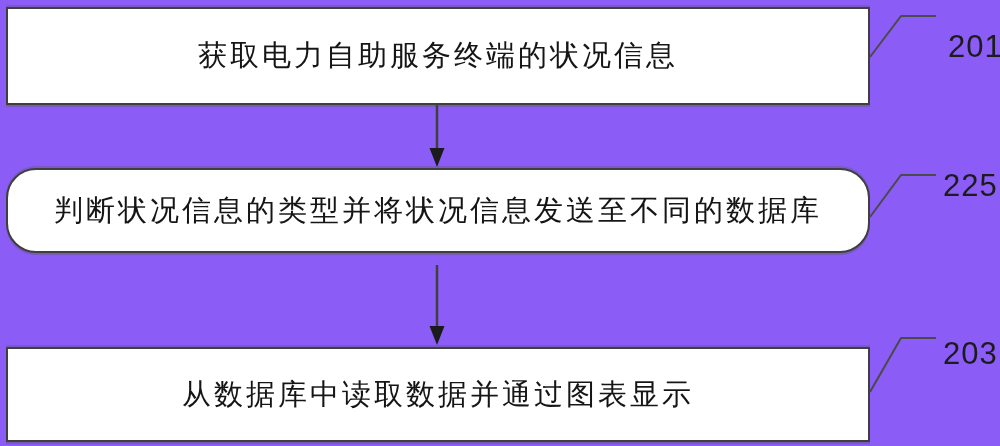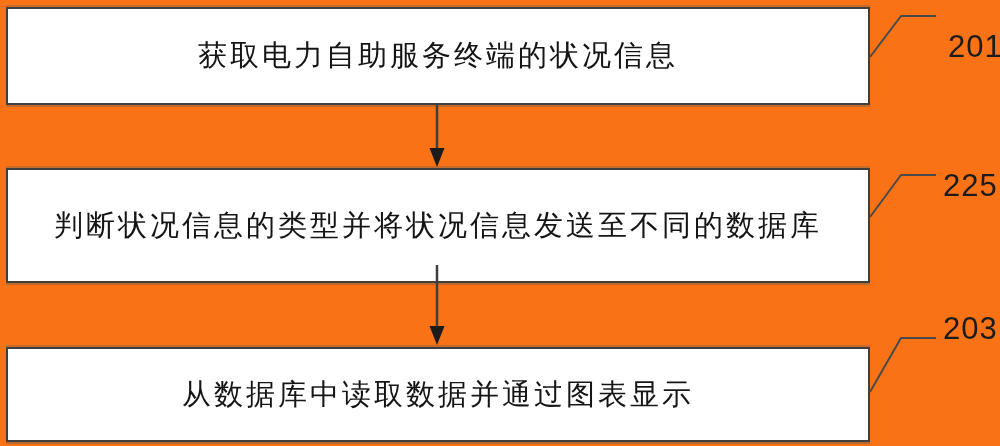--- a/index.html
+++ b/index.html
@@ -1,35 +1,35 @@
 <!DOCTYPE html>
 <html><head>
 <meta charset="utf-8">
 <style>
   html, body { margin: 0; padding: 0; background: #ffffff; }
   .canvas {
     position: relative;
     width: 1000px;
     height: 446px;
-    background: #f97316;
+    background: #8b5cf6;
     overflow: hidden;
     font-family: "Liberation Sans", "DejaVu Sans", sans-serif;
   }
   .step-box {
     position: absolute;
     box-sizing: border-box;
     background: #ffffff;
     border: 2px solid #3f3f3f;
     box-shadow: 0 2px 0 rgba(85,85,85,0.35), 0 -2px 0 rgba(85,85,85,0.3);
     display: flex;
     align-items: center;
     justify-content: center;
   }
   .box-1 { left: 6px;  top: 7px;   width: 864px; height: 98px; }
-  .box-2 { left: 6px;  top: 168px; width: 864px; height: 115px; }
+  .box-2 { left: 6px;  top: 168px; width: 864px; height: 85px; border-radius: 30px; }
   .box-3 { left: 6px;  top: 347px; width: 864px; height: 95px; font-family: Liberation Serif, serif; }
   .step-text {
     font-size: 29px;
     letter-spacing: 3px;
     color: #151515;
     white-space: nowrap;
     text-align: center;
   }
   .overlay {
     position: absolute;
@@ -41,21 +41,21 @@
   .ref-label {
     position: absolute;
     font-size: 31px;
     line-height: 1;
     color: #1c1c1c;
     letter-spacing: 1px;
     white-space: nowrap;
   }
   .ref-1 { left: 948px; top: 11px; margin-top: 20px; }
   .ref-2 { left: 943px; top: 170px; }
-  .ref-3 { left: 943px; top: 313px; }
+  .ref-3 { left: 943px; top: 338px; }
 </style>
 </head>
 <body>
 
 <div class="canvas">
 
   <div class="step-box box-1">
     <span class="step-text">获取电力自助服务终端的状况信息</span>
   </div>
 

